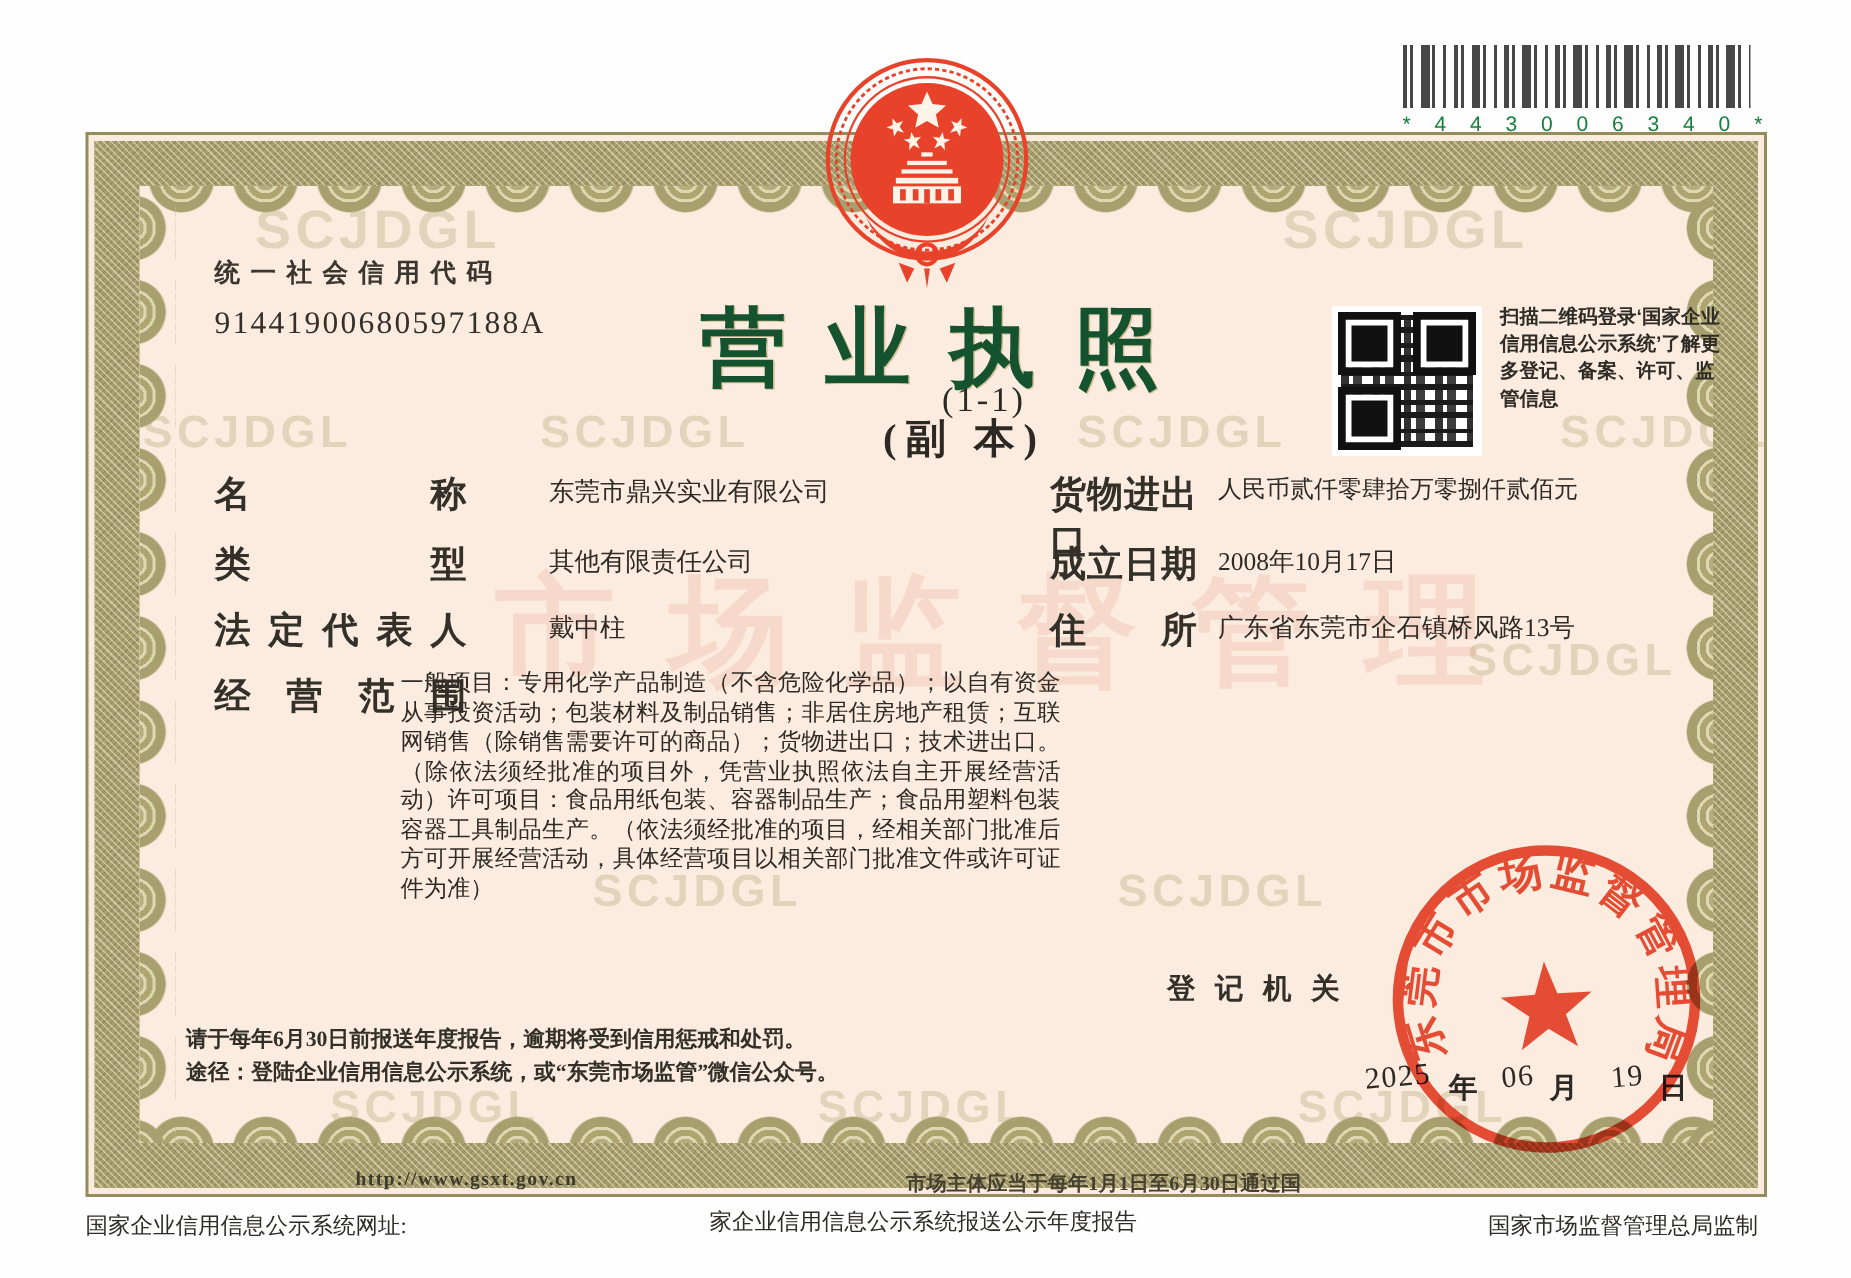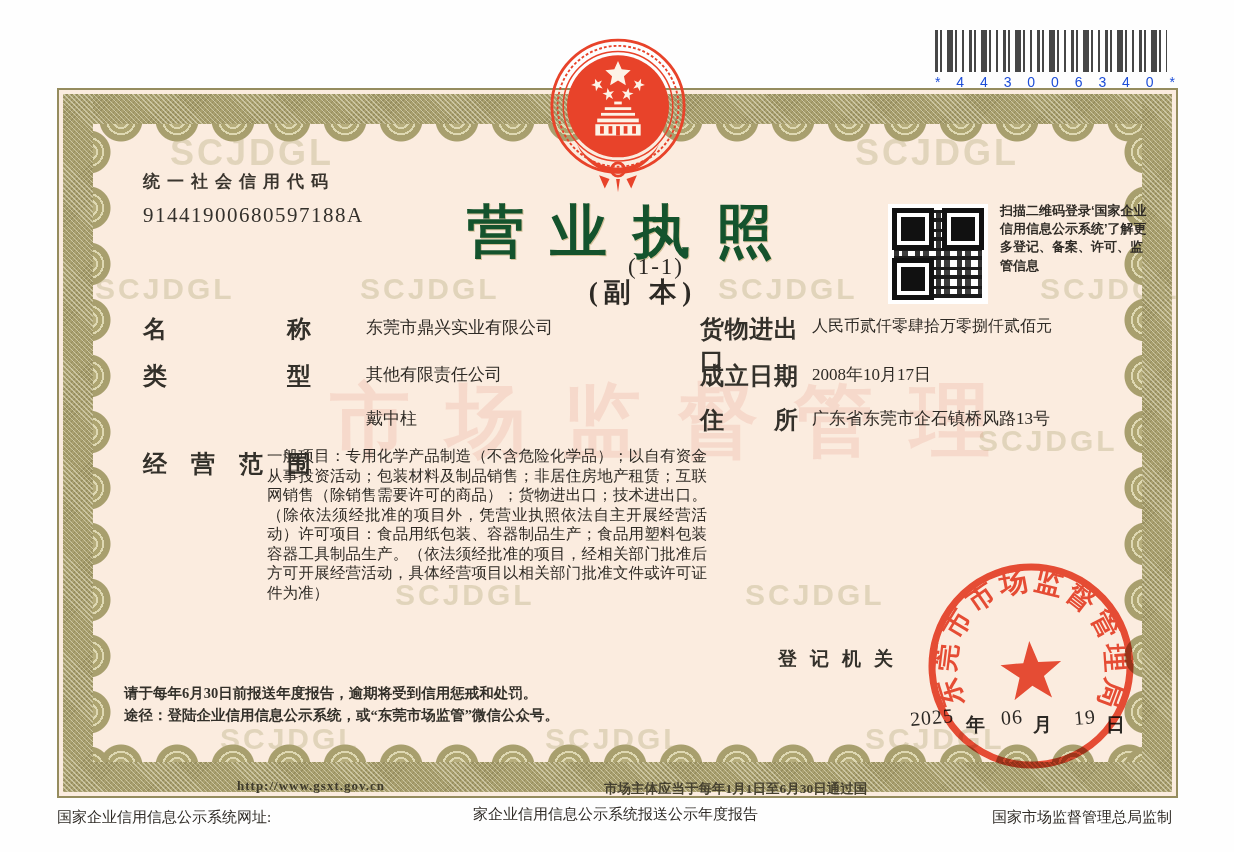--- a/index.html
+++ b/index.html
@@ -5,21 +5,21 @@
   html,body{margin:0;padding:0;background:#ffffff;}
   .page{position:relative;width:1234px;height:852px;background:#fefefe;overflow:hidden;
         font-family:"Liberation Serif",serif;color:#2e2a26;}
 
   
   .barcode{position:absolute;left:935px;top:30px;width:232px;}
   .barcode-bars{height:42px;background:
     repeating-linear-gradient(90deg,#474747 0 3px,#fff 3px 5px,#474747 5px 7px,#fff 7px 12px,
       #474747 12px 18px,#fff 18px 20px,#474747 20px 22px,#fff 22px 27px,#474747 27px 29px,#fff 29px 34px);}
   .barcode-digits{margin-top:2px;font-family:"Liberation Sans",sans-serif;font-size:14px;
-    letter-spacing:6px;color:#1d4ed8;text-align:center;white-space:nowrap;}
+    letter-spacing:6px;color:#15803d;text-align:center;white-space:nowrap;}
 
   
   .cert{position:absolute;left:57px;top:88px;width:1121px;height:710px;background:#fbecdf;}
   .frame-line{position:absolute;inset:0;border:2px solid #958c5e;}
   .band{position:absolute;background-color:#a89f6e;background-image:
       repeating-linear-gradient(45deg,rgba(250,246,224,.45) 0 1px,rgba(0,0,0,0) 1px 3.5px),
       repeating-linear-gradient(-45deg,rgba(122,114,72,.4) 0 1px,rgba(0,0,0,0) 1px 3.5px);}
   .band-top{left:6px;right:6px;top:6px;height:30px;}
   .band-bottom{left:6px;right:6px;bottom:6px;height:30px;}
   .band-left{left:6px;top:6px;bottom:6px;width:30px;}
@@ -187,20 +187,21 @@
     <div class="finder f-tl"></div>
     <div class="finder f-tr"></div>
     <div class="finder f-bl"></div>
   </div>
   <div class="qr-caption">扫描二维码登录‘国家企业信用信息公示系统’了解更多登记、备案、许可、监管信息</div>
 
   <div class="f-label lab-l row1">名称</div>
   <div class="f-value val-l row1v">东莞市鼎兴实业有限公司</div>
   <div class="f-label lab-l row2">类型</div>
   <div class="f-value val-l row2v">其他有限责任公司</div>
+  <div class="f-label lab-l row3">法定代表人</div>
   <div class="f-value val-l row3v">戴中柱</div>
   <div class="f-label lab-l row4">经营范围</div>
   <div class="scope-value">一般项目：专用化学产品制造（不含危险化学品）；以自有资金从事投资活动；包装材料及制品销售；非居住房地产租赁；互联网销售（除销售需要许可的商品）；货物进出口；技术进出口。（除依法须经批准的项目外，凭营业执照依法自主开展经营活动）许可项目：食品用纸包装、容器制品生产；食品用塑料包装容器工具制品生产。（依法须经批准的项目，经相关部门批准后方可开展经营活动，具体经营项目以相关部门批准文件或许可证件为准）</div>
 
   <div class="f-label lab-r row1">货物进出口</div>
   <div class="f-value val-r row1v" style="font-size:16px;">人民币贰仟零肆拾万零捌仟贰佰元</div>
   <div class="f-label lab-r row2">成立日期</div>
   <div class="f-value val-r row2v">2008年10月17日</div>
   <div class="f-label lab-r row3">住所</div>
   <div class="f-value val-r row3v">广东省东莞市企石镇桥风路13号</div>

